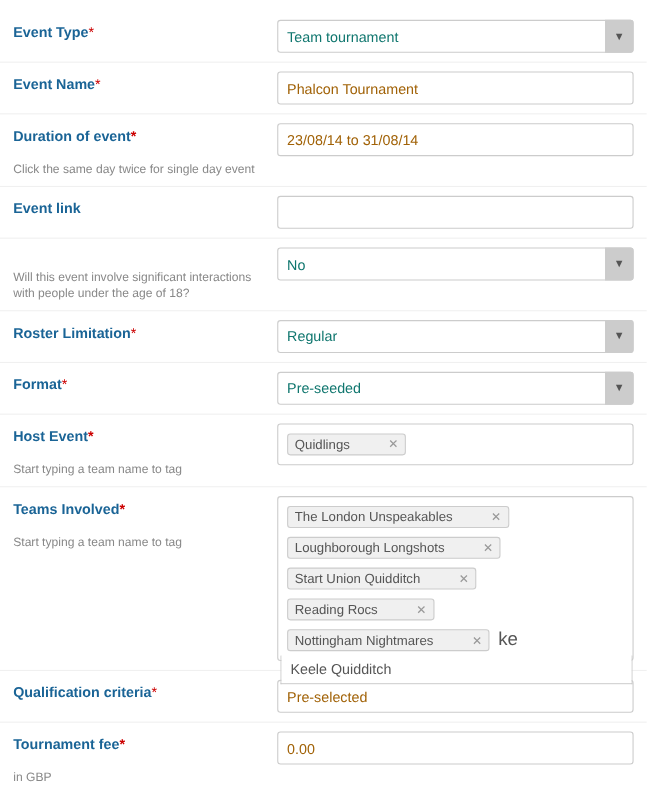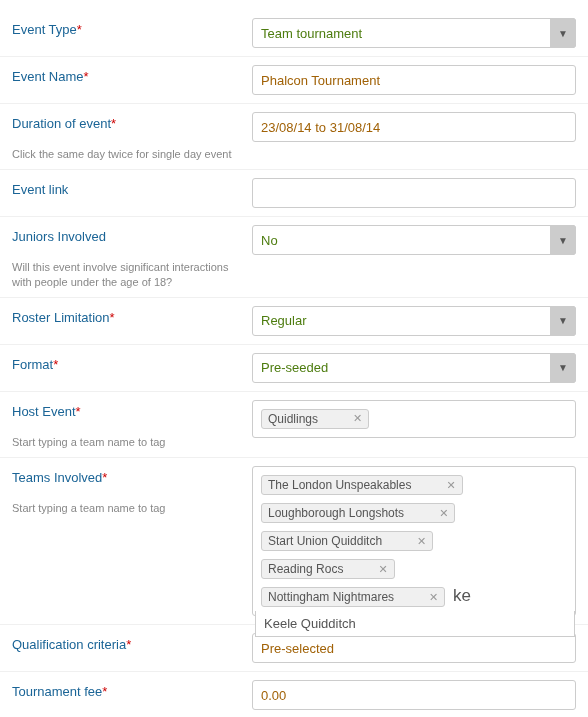--- a/index.html
+++ b/index.html
@@ -18,21 +18,21 @@
       padding: 8px 12px;
       border-bottom: 1px solid #f0f0f0;
     }
     .label-col {
       width: 240px;
       flex-shrink: 0;
       padding-top: 4px;
       padding-right: 10px;
     }
     .label-main {
-      font-weight: normal;
+      font-weight: bold;
       color: #1a6496;
       font-size: 13px;
     }
     .label-sub {
       color: #888;
       font-size: 11px;
       margin-top: 16px;
       line-height: 1.3;
     }
     .input-col {
@@ -51,21 +51,21 @@
     .form-select-wrapper {
       position: relative;
       width: 100%;
     }
     .form-select-wrapper select {
       width: 100%;
       border: 1px solid #ccc;
       border-radius: 3px;
       padding: 5px 25px 5px 8px;
       font-size: 13px;
-      color: #4d7c0f;
+      color: #0f766e;
       background: #fff;
       height: 30px;
       appearance: none;
       -webkit-appearance: none;
       cursor: pointer;
     }
     .select-arrow {
       position: absolute;
       right: 0;
       top: 0;
@@ -183,21 +183,20 @@
   <div class="label-col">
     <span class="label-main">Event link</span>
   </div>
   <div class="input-col">
     <input type="text" class="form-input" value="" style="">
   </div>
 </div>
 
 <div class="form-row">
   <div class="label-col">
-    <div class="label-main">Juniors Involved</div>
     <div class="label-sub">Will this event involve significant interactions with people under the age of 18?</div>
   </div>
   <div class="input-col">
     <div class="form-select-wrapper">
       <select>
         <option>No</option>
         <option>Yes</option>
       </select>
       <div class="select-arrow">▼</div>
     </div>

